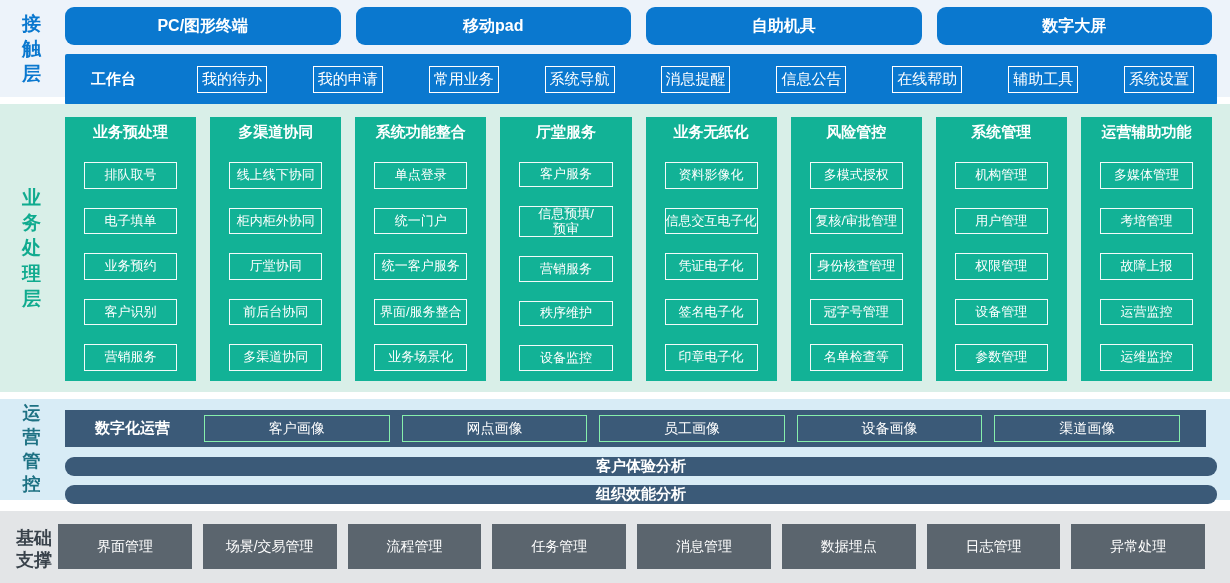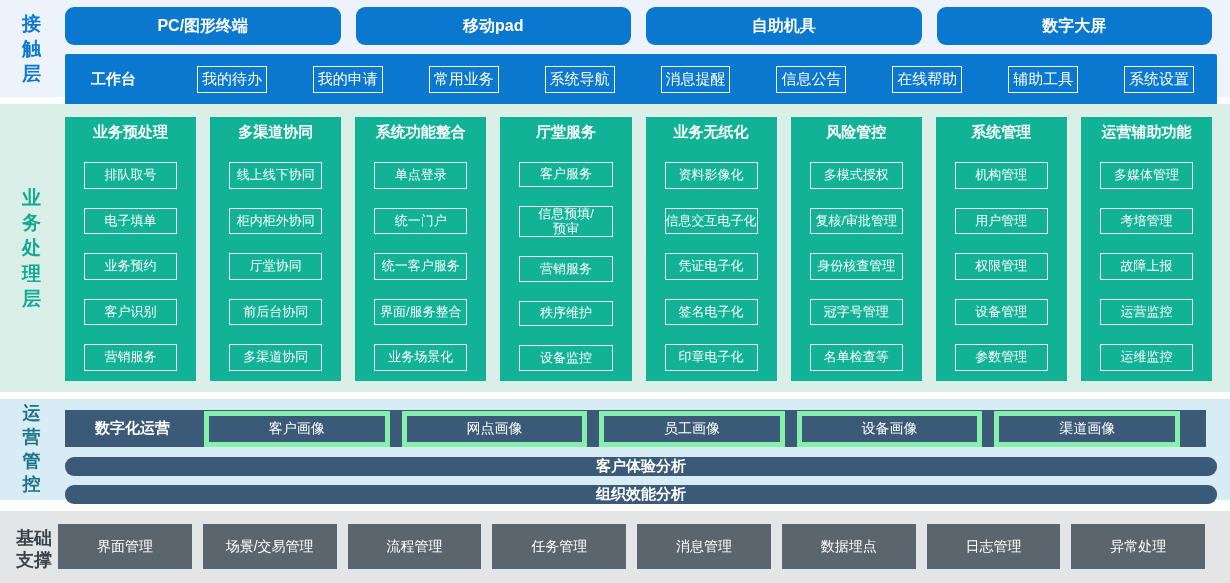--- a/index.html
+++ b/index.html
@@ -44,21 +44,21 @@
   .col-title { height:27px; color:#fff; font-weight:bold; font-size:15px;
     display:flex; align-items:center; justify-content:center; white-space:nowrap; }
   .col-item { height:33px; margin-top:19px; border:1px solid #f2fbf9; color:#fff;
     font-size:13px; line-height:1.12; display:flex; align-items:center; justify-content:center;
     text-align:center; white-space:pre-line; }
 
   
   .digital-bar { position:absolute; left:65px; right:24px; top:11px; height:37px;
     background:#3b5a78; display:flex; align-items:center; padding:0 14px; }
   .digital-label { color:#fff; font-weight:bold; font-size:15px; margin:0 34px 0 16px; white-space:nowrap; }
-  .digital-item { flex:1; height:36px; border:5px solid #86efac; margin-right:12px;
+  .digital-item { flex:1; height:27px; border:1px solid #86efac; margin-right:12px;
     color:#fff; font-size:14px; display:flex; align-items:center; justify-content:center; }
   .analysis-row { position:absolute; left:65px; right:13px; top:58px; height:39px;
     display:flex; gap:9px;flex-direction:column; }
   .analysis-box { flex:1; background:#3b5a78; border-radius:9px; color:#fff;
     font-weight:bold; font-size:15px; display:flex; align-items:center; justify-content:center; }
 
   
   .foundation-row { position:absolute; left:58px; right:25px; top:13px; height:45px;
     display:flex; gap:11px; }
   .foundation-box { flex:1; background:#5b656e; color:#fff; font-size:14px;

